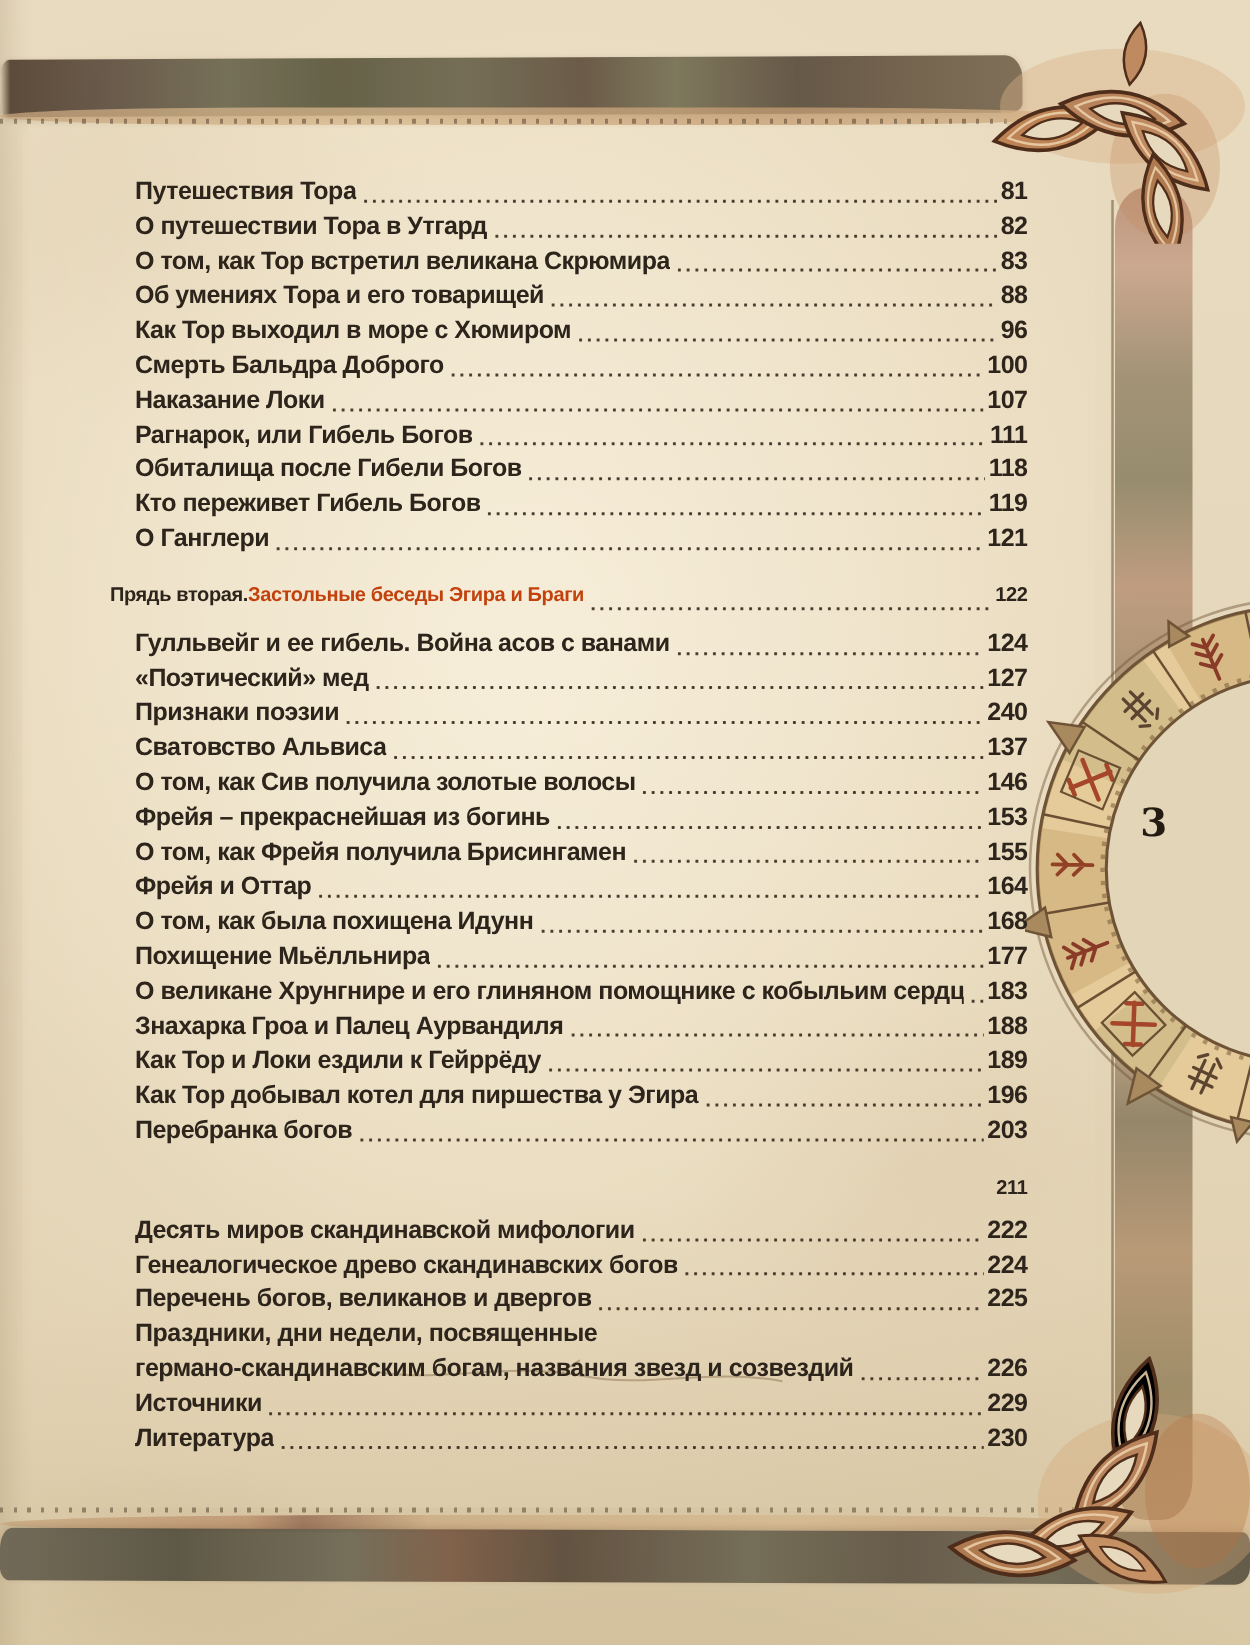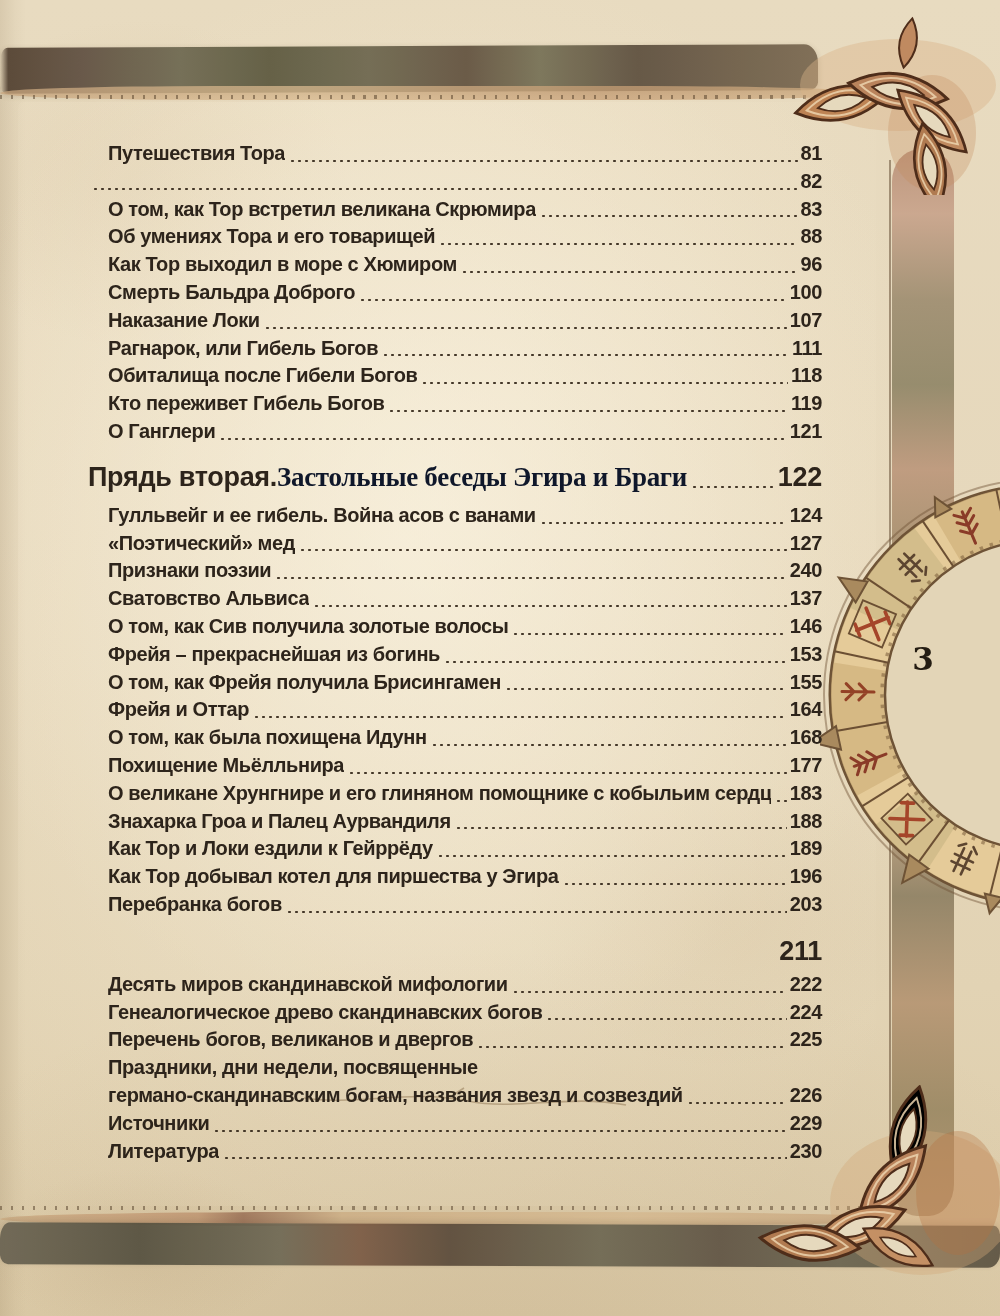--- a/index.html
+++ b/index.html
@@ -75,22 +75,22 @@
   .row{display:flex;align-items:flex-end;height:27.8px;line-height:27.8px;white-space:nowrap;}
   .row.entry .t{padding-left:20px;}
   .t{font-size:20px;font-weight:700;letter-spacing:-.4px;flex:0 1 auto;overflow:hidden;}
   .leader{
     flex:1 1 12px;min-width:8px;height:4px;align-self:flex-end;margin:0 3px 5px 4px;
     background-image:radial-gradient(circle, rgba(58,45,31,.95) 1.05px, rgba(0,0,0,0) 1.45px);
     background-size:7px 4px;background-repeat:repeat-x;background-position:left bottom;
   }
   .num{font-size:20px;font-weight:700;letter-spacing:-.4px;flex:0 0 auto;text-align:center;}
   .row.heading{height:34px;line-height:34px;margin-top:14px;margin-bottom:8px;}
-  .row.heading .t,.row.heading .num{font-size:27px;letter-spacing:-.3px;}
-  .row.heading .h-accent{color:#0f172a;font-family:Liberation Serif, serif;}
+  .row.heading .t,.row.heading .num{font-size:16px;letter-spacing:-.3px;}
+  .row.heading .h-accent{color:#c2410c;}
   .row.heading.plain{margin-top:10px;margin-bottom:8px;flex-direction:column;}
   
   .pageno{
     position:absolute;left:903px;top:641px;z-index:6;width:40px;text-align:center;
     font-family:"DejaVu Serif","Liberation Serif",serif;font-weight:700;font-size:31px;color:#241c12;
   }
   .orn{position:absolute;z-index:4;pointer-events:none;}
   .crack{position:absolute;left:300px;top:1072px;z-index:1;pointer-events:none;}
 </style>
 </head>
@@ -112,20 +112,21 @@
   <path d="M4,26 C55,34 110,17 168,29 C215,39 268,22 326,33 M150,25 l14,-9" fill="none" stroke="rgba(125,95,60,.42)" stroke-width="1.6"></path>
 </svg>
 
 <div class="toc">
     <div class="row entry">
       <span class="t">Путешествия Тора</span>
       <span class="leader"></span>
       <span class="num">81</span>
     </div>
     <div class="row entry">
+      <span class="t">О путешествии Тора в Утгард</span>
       <span class="leader"></span>
       <span class="num">82</span>
     </div>
     <div class="row entry">
       <span class="t">О том, как Тор встретил великана Скрюмира</span>
       <span class="leader"></span>
       <span class="num">83</span>
     </div>
     <div class="row entry">
       <span class="t">Об умениях Тора и его товарищей</span>

